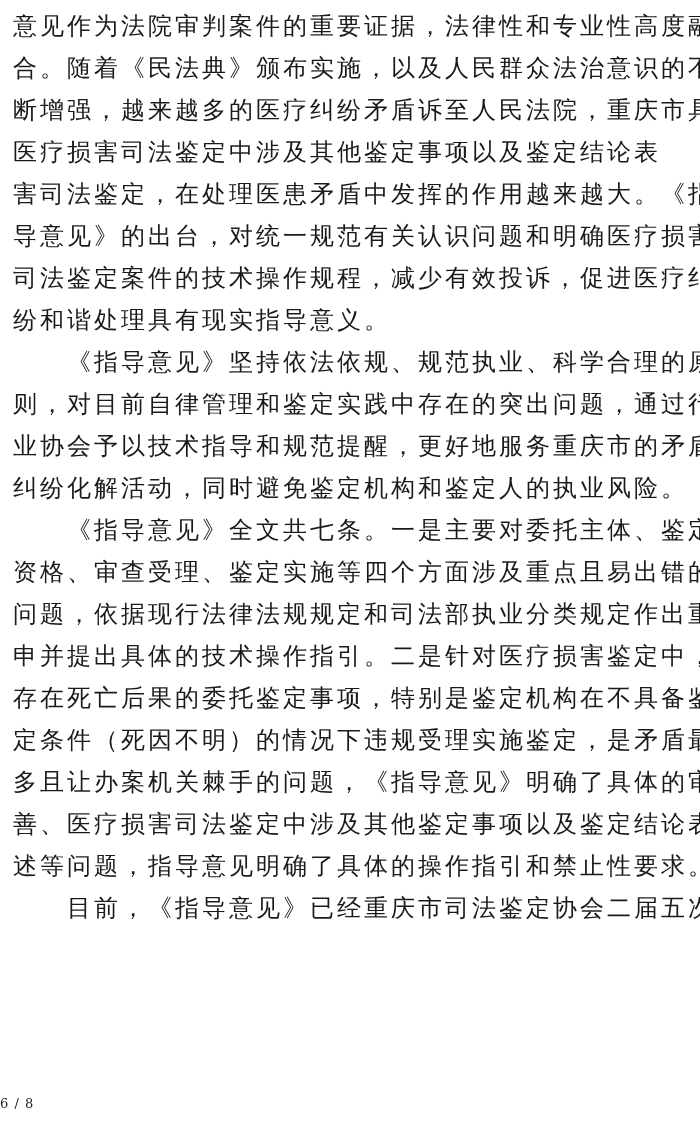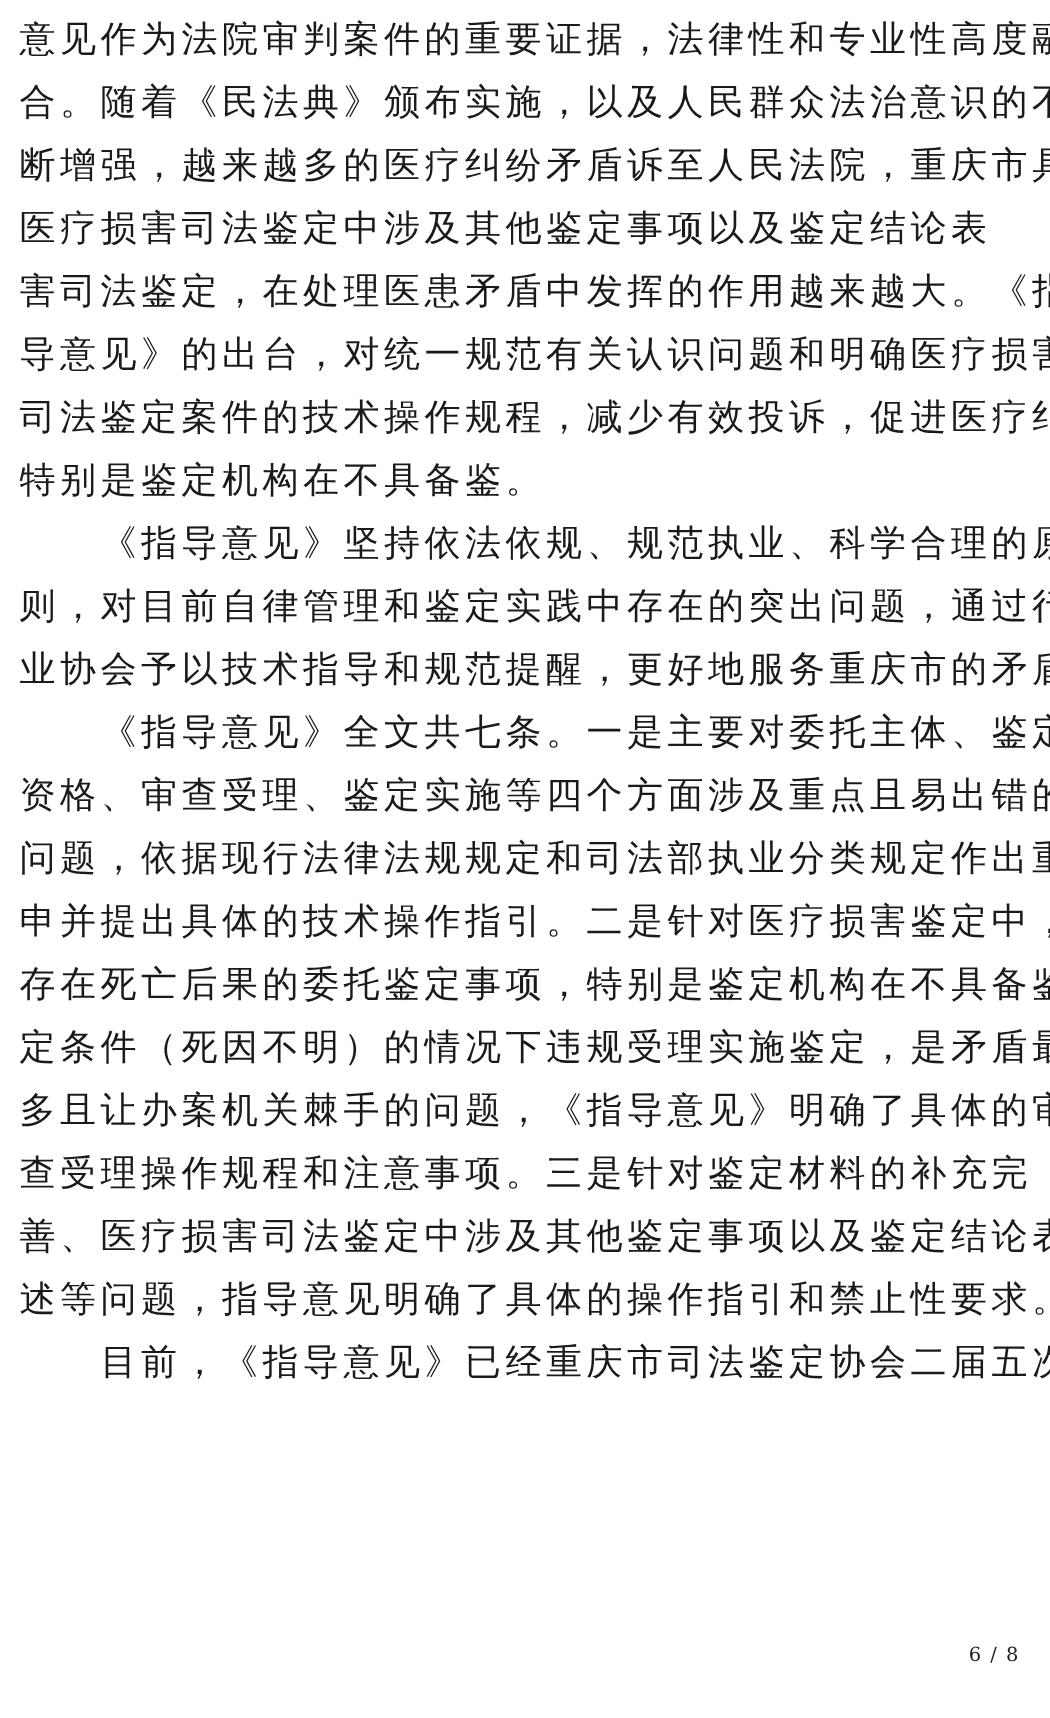--- a/index.html
+++ b/index.html
@@ -36,59 +36,59 @@
     overflow: visible;
   }
   .line.indent {
     padding-left: 54px;
   }
   .page-number {
     position: absolute;
     top: 1096px;
     left: 0;
     width: 680px;
-    text-align: right;
+    text-align: left;
     font-family: "DejaVu Serif", "Liberation Serif", serif;
     font-size: 13px;
     color: #222;
     letter-spacing: 1px;
   }
 </style>
 </head>
 <body>
 
 <div class="page">
   <div class="body-text">
 
     <div class="paragraph">
       <div class="line">意见作为法院审判案件的重要证据，法律性和专业性高度融</div>
       <div class="line">合。随着《民法典》颁布实施，以及人民群众法治意识的不</div>
       <div class="line">断增强，越来越多的医疗纠纷矛盾诉至人民法院，重庆市具</div>
       <div class="line">医疗损害司法鉴定中涉及其他鉴定事项以及鉴定结论表</div>
       <div class="line">害司法鉴定，在处理医患矛盾中发挥的作用越来越大。《指</div>
       <div class="line">导意见》的出台，对统一规范有关认识问题和明确医疗损害</div>
       <div class="line">司法鉴定案件的技术操作规程，减少有效投诉，促进医疗纠</div>
-      <div class="line">特别是鉴定机构在不具备鉴。</div>
+      <div class="line">纷和谐处理具有现实指导意义。</div>
     </div>
 
     <div class="paragraph">
       <div class="line indent">《指导意见》坚持依法依规、规范执业、科学合理的原</div>
       <div class="line">则，对目前自律管理和鉴定实践中存在的突出问题，通过行</div>
       <div class="line">业协会予以技术指导和规范提醒，更好地服务重庆市的矛盾</div>
+      <div class="line">纠纷化解活动，同时避免鉴定机构和鉴定人的执业风险。</div>
     </div>
 
     <div class="paragraph">
       <div class="line indent">《指导意见》全文共七条。一是主要对委托主体、鉴定</div>
       <div class="line">资格、审查受理、鉴定实施等四个方面涉及重点且易出错的</div>
       <div class="line">问题，依据现行法律法规规定和司法部执业分类规定作出重</div>
       <div class="line">申并提出具体的技术操作指引。二是针对医疗损害鉴定中，</div>
       <div class="line">存在死亡后果的委托鉴定事项，特别是鉴定机构在不具备鉴</div>
       <div class="line">定条件（死因不明）的情况下违规受理实施鉴定，是矛盾最</div>
       <div class="line">多且让办案机关棘手的问题，《指导意见》明确了具体的审</div>
-      <div class="line">查受理操作规程和注意事项。三是针对鉴定材料的补充完</div>
       <div class="line">善、医疗损害司法鉴定中涉及其他鉴定事项以及鉴定结论表</div>
       <div class="line">述等问题，指导意见明确了具体的操作指引和禁止性要求。</div>
     </div>
 
     <div class="paragraph">
       <div class="line indent">目前，《指导意见》已经重庆市司法鉴定协会二届五次</div>
     </div>
 
   </div>
 

